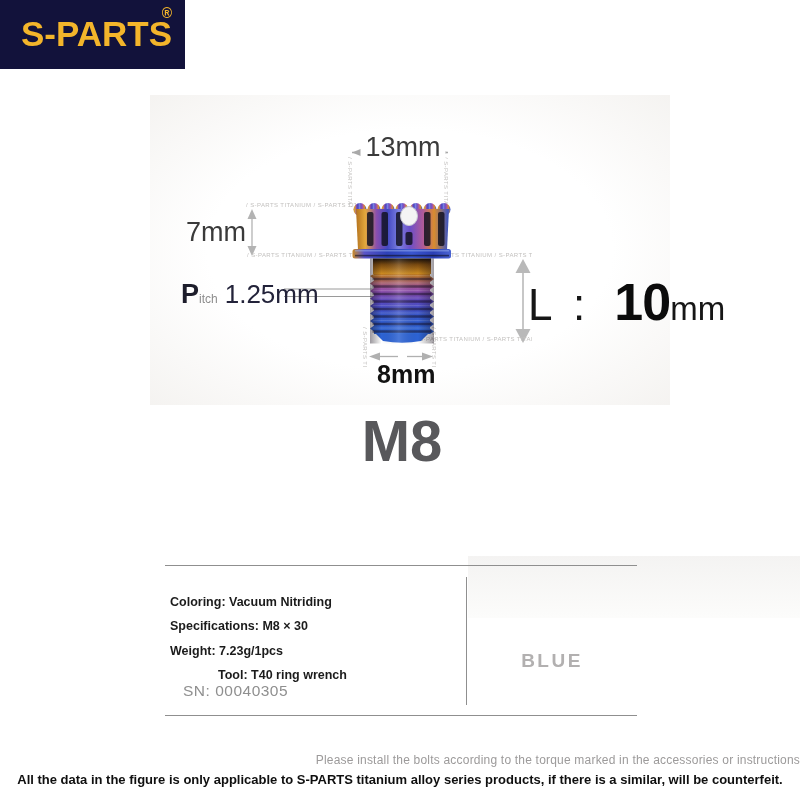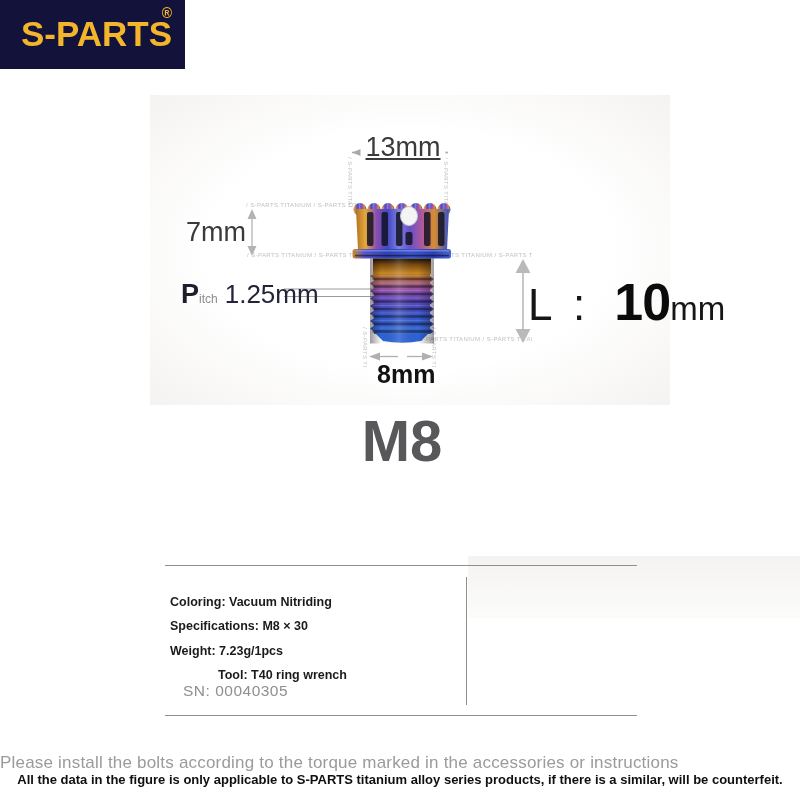--- a/index.html
+++ b/index.html
@@ -20,21 +20,21 @@
     background:radial-gradient(ellipse at 50% 50%, rgba(255,255,255,0) 55%, rgba(236,233,229,0.55) 100%);}
   .table-tint{left:468px;top:556px;width:332px;height:62px;
     background:linear-gradient(#f4f3f2,#fcfcfb);}
 
   
   .wm{position:absolute;font-size:6px;color:#c3c1bf;letter-spacing:.4px;white-space:nowrap;overflow:hidden;line-height:7px;}
   .wm.vert{transform:rotate(90deg);transform-origin:0 0;}
 
   
   .dim{position:absolute;color:#3a3a3a;font-size:27px;line-height:1;}
-  .lbl-13{left:403px;top:134px;transform:translateX(-50%);background:#fff;padding:0 5px;text-decoration:underline;}
+  .lbl-13{left:403px;top:134px;transform:translateX(-50%);background:#fff;padding:0 5px;}
   .lbl-7{left:186px;top:219px;}
   .pitch{left:181px;top:281px;line-height:1;}
   .pitch .p{font-size:27px;font-weight:bold;color:#1d1d2b;}
   .pitch .itch{font-size:12px;color:#8c8c8c;}
   .pitch .val{font-size:26px;color:#23233a;margin-left:7px;}
   .len{left:528px;top:272px;display:flex;align-items:baseline;white-space:nowrap;}
   .len .l{font-size:44px;color:#161616;letter-spacing:5px;}
   .len .v{font-size:52px;font-weight:bold;color:#0b0b0b;margin-left:24px;letter-spacing:-1px;}
   .len .u{font-size:33px;color:#161616;}
   .lbl-8{left:377px;top:360px;font-size:25px;font-weight:bold;color:#121212;}
@@ -44,21 +44,21 @@
   .rule{background:#8f8f8f;}
   .rule-top{left:165px;top:565px;width:472px;height:1px;}
   .rule-bottom{left:165px;top:715px;width:472px;height:1px;}
   .rule-div{left:466px;top:577px;width:1px;height:128px;}
   .spec-row{position:absolute;left:170px;font-size:12.5px;font-weight:bold;color:#1b1b1b;white-space:nowrap;}
   .spec-sn{left:183px;top:682px;font-size:15.5px;color:#8f8f8f;letter-spacing:.5px;}
   .spec-color{left:467px;top:650px;width:170px;text-align:center;
     font-size:19px;font-weight:bold;letter-spacing:2.5px;color:#b2b0b0;}
 
   
-  .note1{left:0;top:753px;width:800px;text-align:left;font-size:17px;color:#9c9a9a;letter-spacing:.2px;}
+  .note1{left:0;top:753px;width:800px;text-align:right;font-size:12px;color:#9c9a9a;letter-spacing:.2px;}
   .note2{left:0;top:772px;width:800px;text-align:center;font-size:13px;font-weight:bold;color:#0f0f0f;}
 </style>
 </head>
 <body>
 
 <div id="canvas">
 
   <div class="abs photo-tint"></div>
   <div class="abs table-tint"></div>
 
@@ -219,17 +219,18 @@
   <div class="abs lbl-m8">M8</div>
 
   <div class="abs rule rule-top"></div>
   <div class="abs rule rule-bottom"></div>
   <div class="abs rule rule-div"></div>
   <div class="spec-row" style="top:594.5px;">Coloring: Vacuum Nitriding</div>
   <div class="spec-row" style="top:619px;">Specifications: M8 × 30</div>
   <div class="spec-row" style="top:643.5px;">Weight: 7.23g/1pcs</div>
   <div class="spec-row" style="top:668px;margin-left:48px;">Tool: T40 ring wrench</div>
   <div class="abs spec-sn">SN: 00040305</div>
+  <div class="abs spec-color">BLUE</div>
 
   <div class="abs note1">Please install the bolts according to the torque marked in the accessories or instructions</div>
   <div class="abs note2">All the data in the figure is only applicable to S-PARTS titanium alloy series products, if there is a similar, will be counterfeit.</div>
 
 </div>
 
 </body></html>

